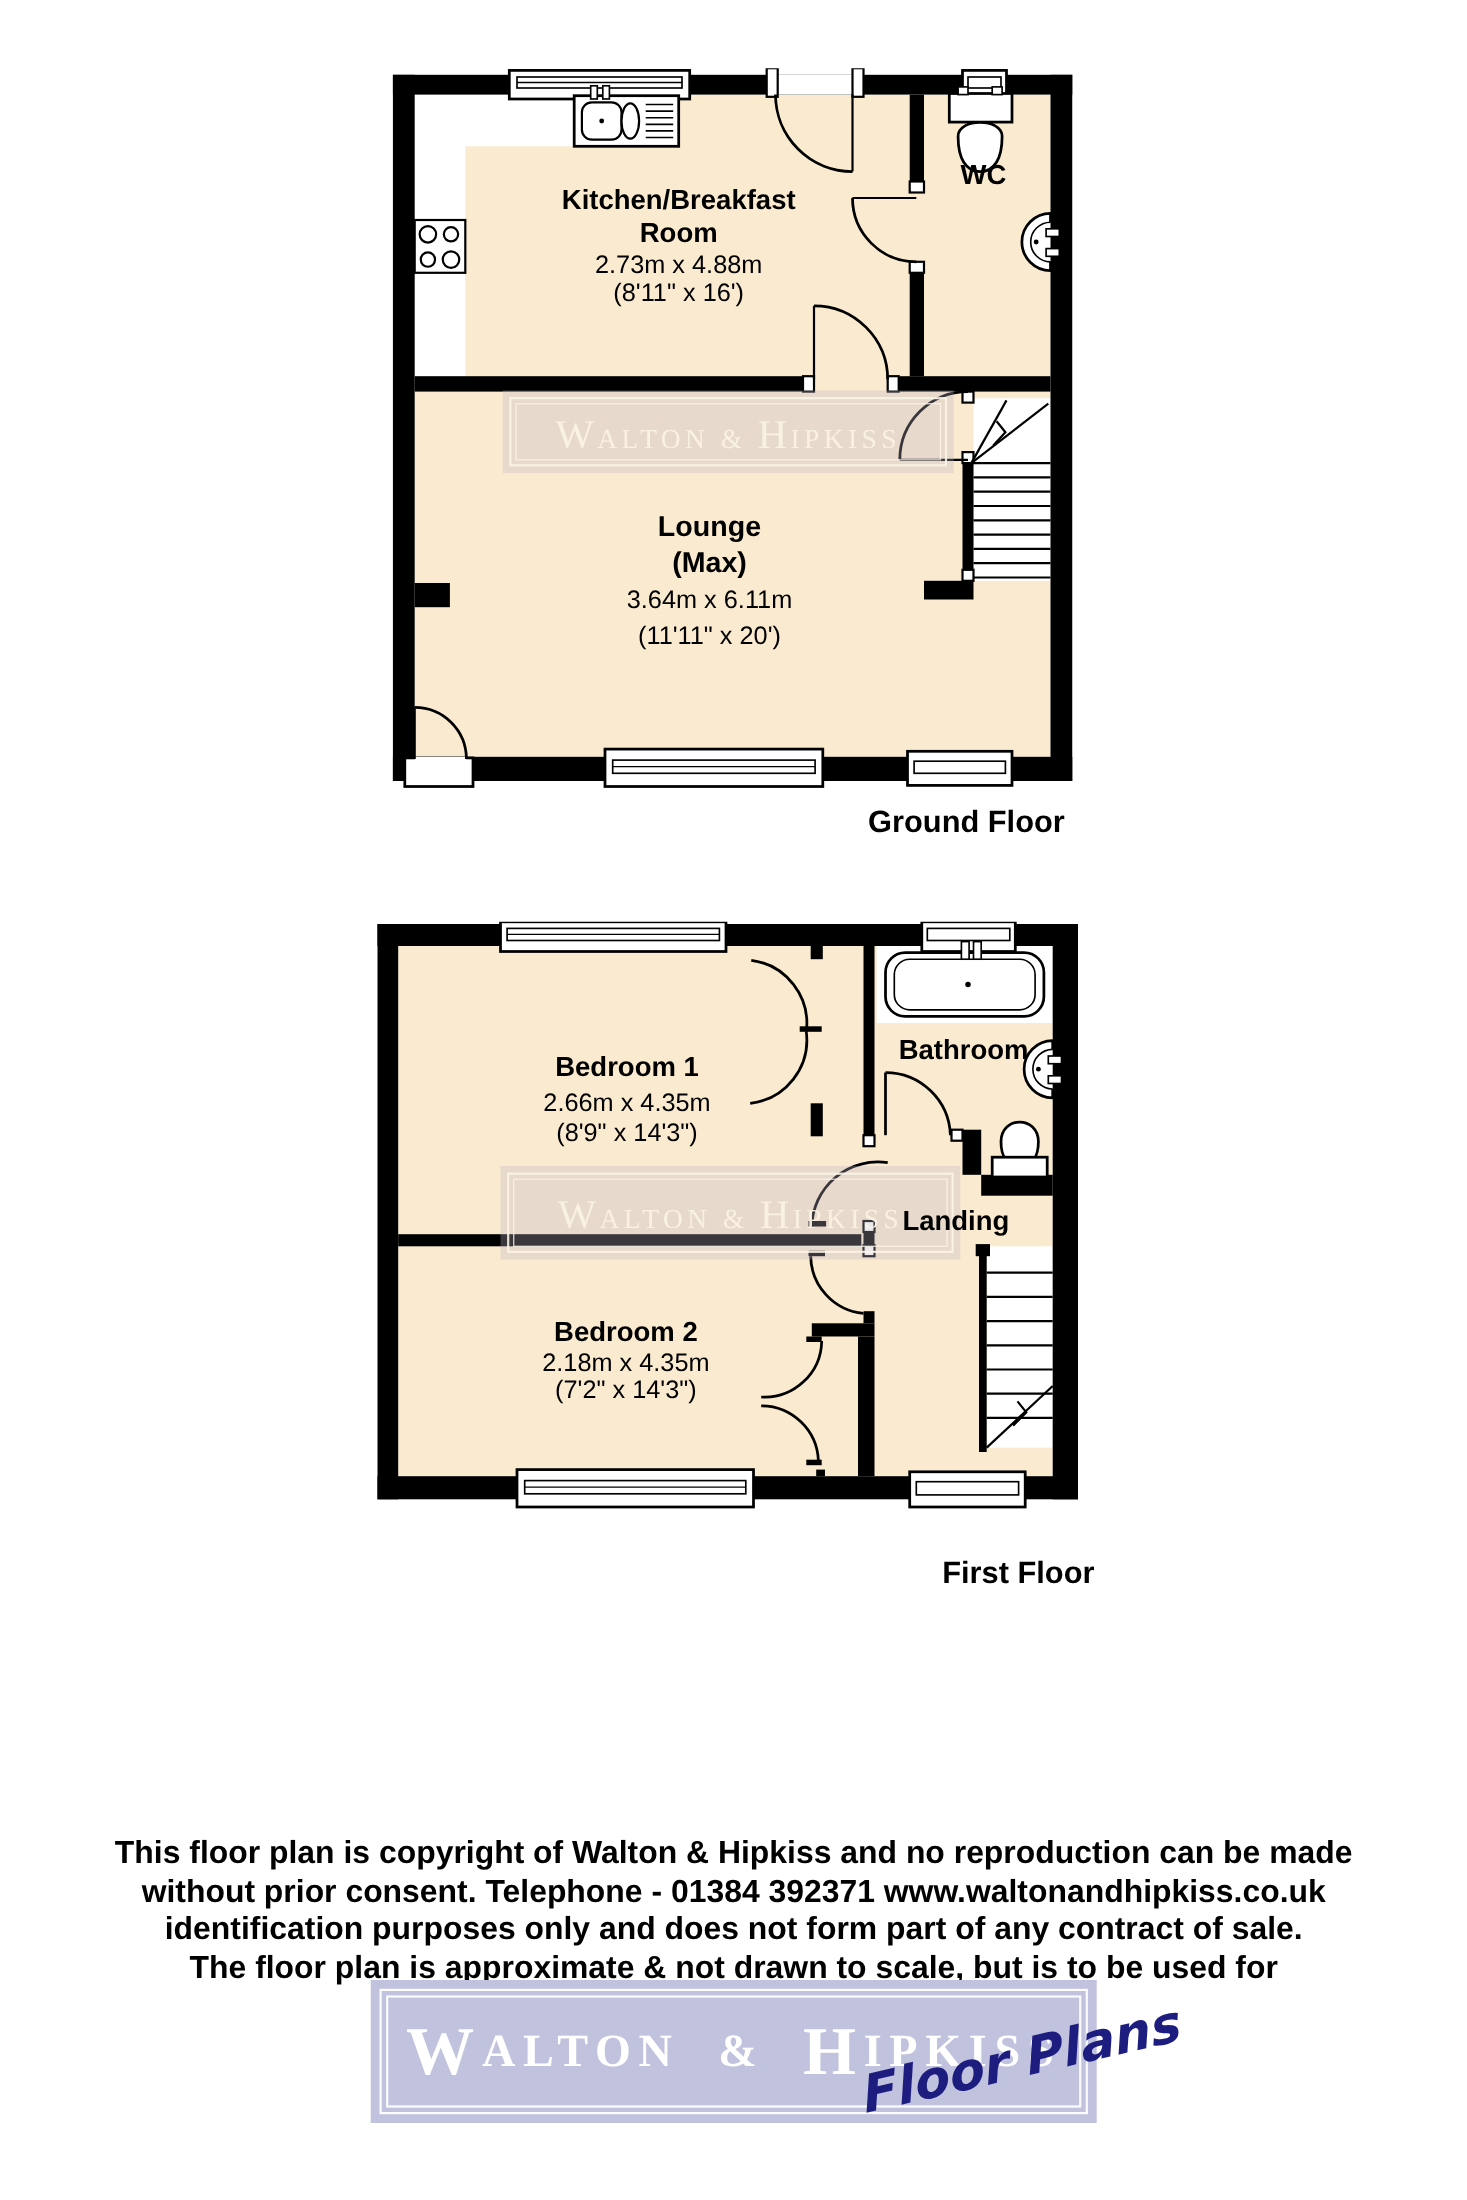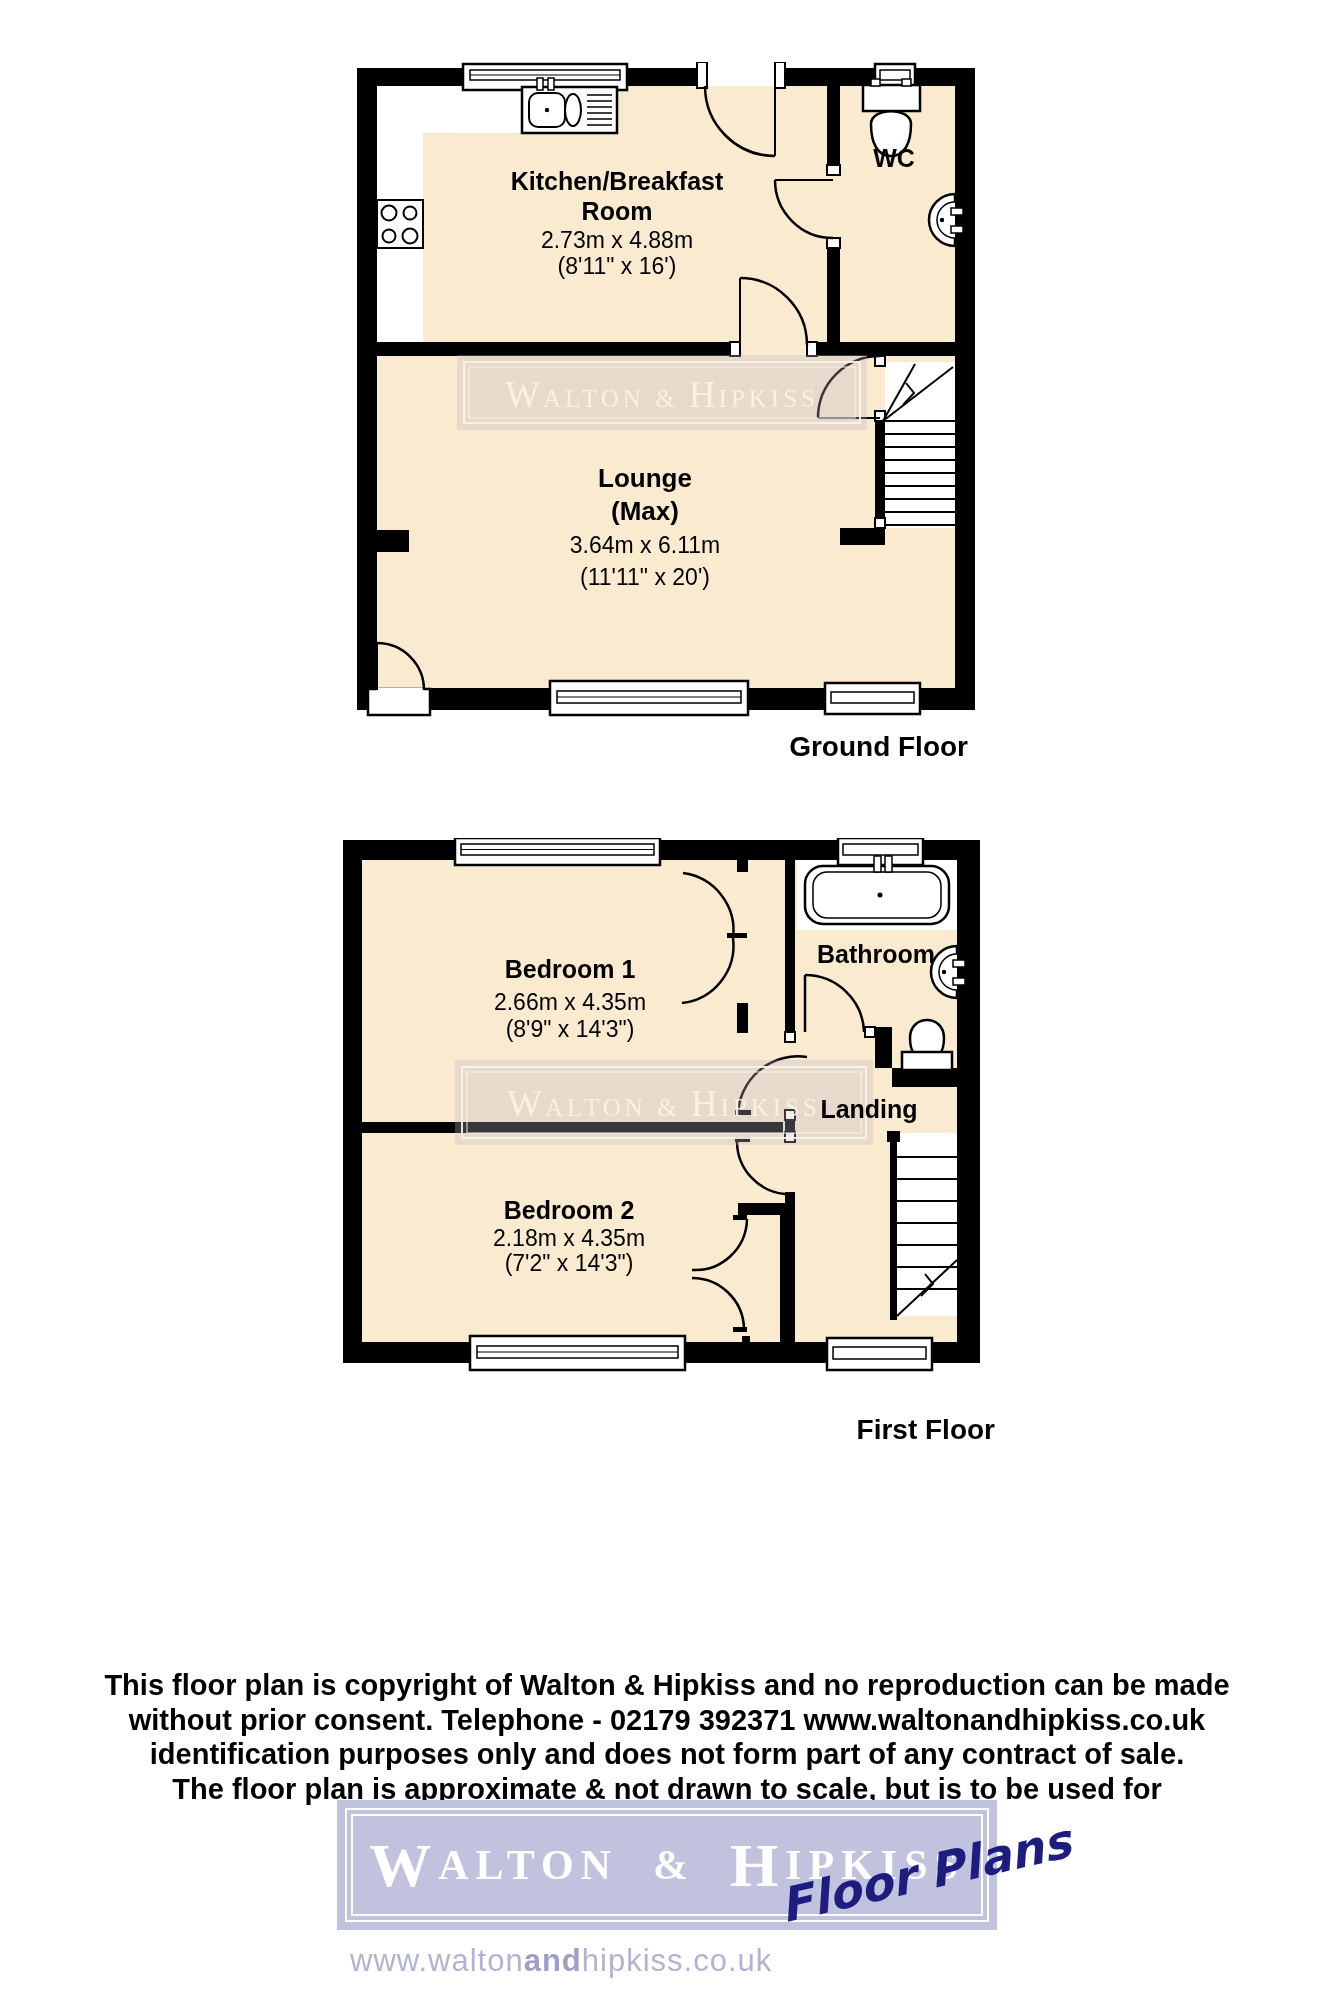--- a/index.html
+++ b/index.html
@@ -317,28 +317,27 @@
     <text x="533" y="125" text-anchor="middle" class="room-name">Bathroom</text>
     <text x="526" y="280" text-anchor="middle" class="room-name">Landing</text>
     <text x="226" y="381" text-anchor="middle" class="room-name">Bedroom 2</text>
     <text x="226" y="408" text-anchor="middle" class="room-dim">2.18m x 4.35m</text>
     <text x="226" y="433" text-anchor="middle" class="room-dim">(7'2" x 14'3")</text>
     <text x="652" y="601" text-anchor="end" class="floor-label">First Floor</text>
   </svg>
 
   <div class="abs disclaimer">
     <div>This floor plan is copyright of Walton &amp; Hipkiss and no reproduction can be made</div>
-    <div>without prior consent.  Telephone - 02179 392371 www.waltonandhipkiss.co.uk</div>
+    <div>without prior consent.  Telephone - 01384 392371 www.waltonandhipkiss.co.uk</div>
     <div>identification purposes only and does not form part of any contract of sale.</div>
     <div>The floor plan is approximate &amp; not drawn to scale, but is to be used for</div>
   </div>
 
   <div class="abs logo-outer">
     <div class="logo-mid">
       <div class="logo-in"><span class="lg-big">W</span><span class="lg-small">ALTON</span><span class="lg-small">  </span><span class="lg-small">&amp;</span><span class="lg-small">  </span><span class="lg-big">H</span><span class="lg-small">IPKISS</span></div>
     </div>
   </div>
 
-  <div class="abs website"><span>www.walton</span><b>and</b><span>hipkiss.co.uk</span></div>
 
   <div class="abs tagline">Floor Plans</div>
 
 </div>
 
 </body></html>

